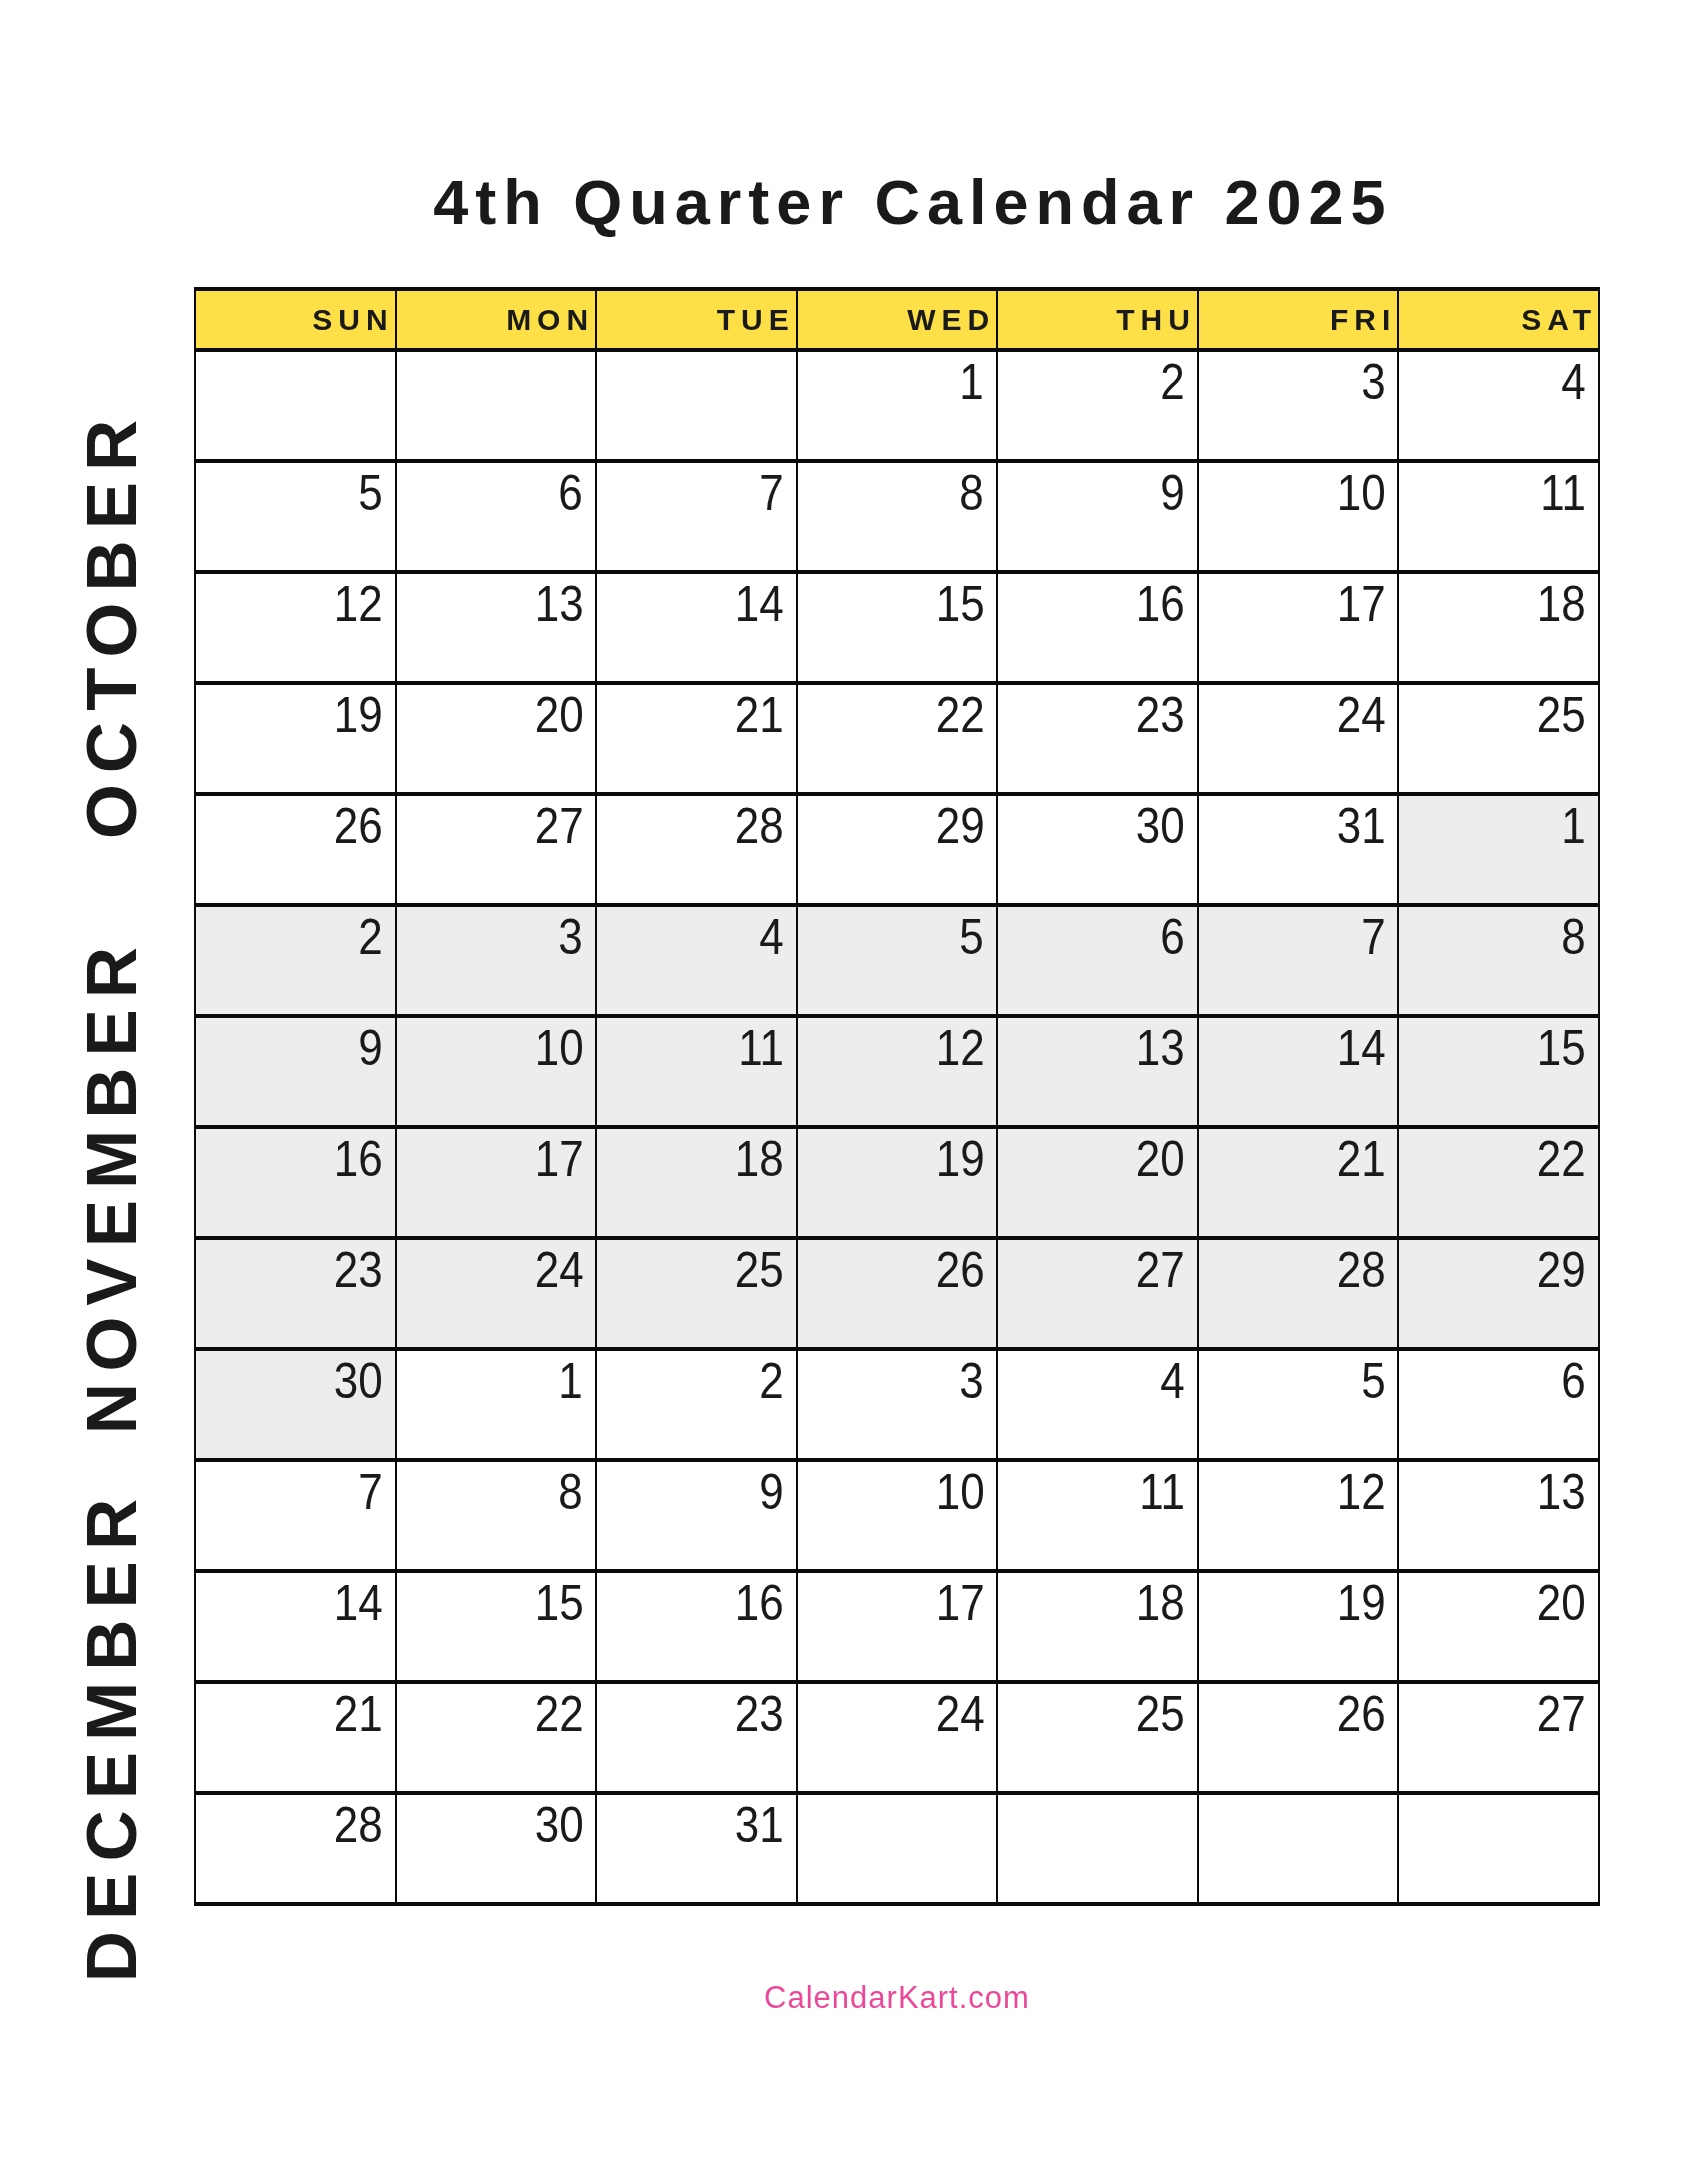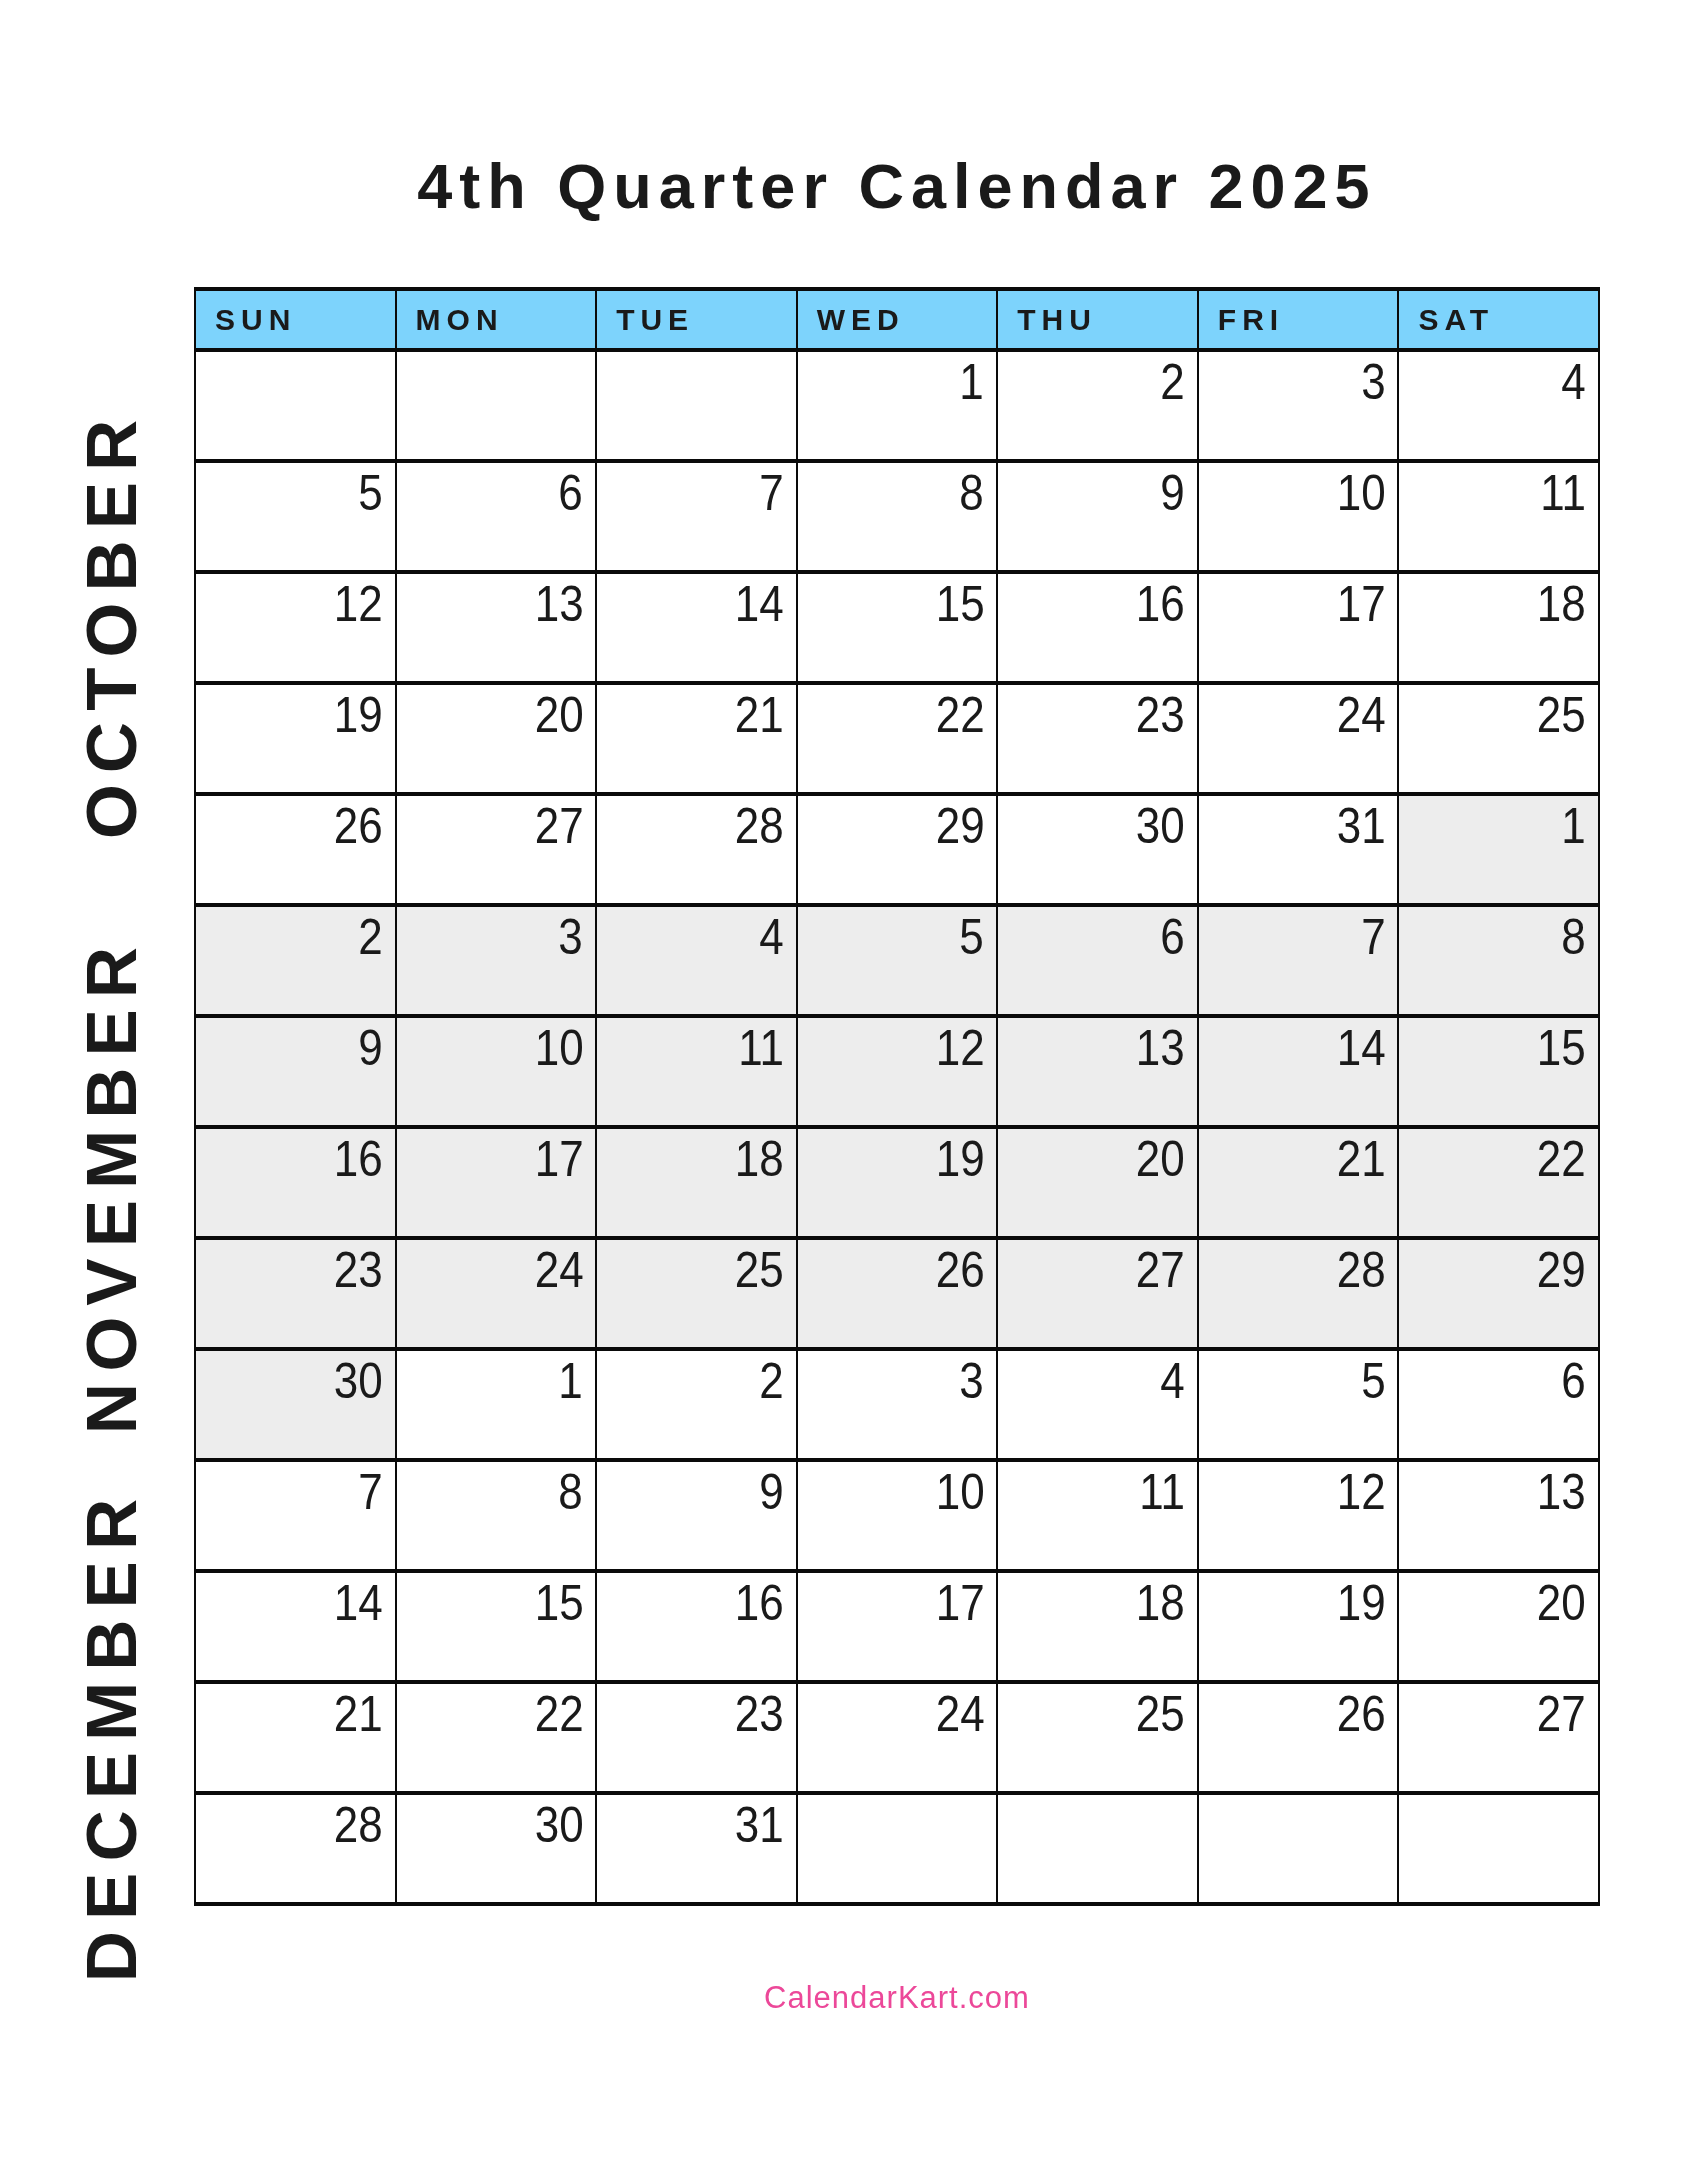--- a/index.html
+++ b/index.html
@@ -17,21 +17,21 @@
     font-family: "Liberation Sans", sans-serif;
     color: var(--text);
     overflow: hidden;
   }
 
   .title {
     position: absolute;
     left: 194px;
     top: 150px;
     width: 1406px;
-    margin: 0;
+    margin: 16px;
     text-align: center;
     font-size: 63px;
     font-weight: bold;
     letter-spacing: 7px;
     white-space: nowrap;
     color: var(--text);
   }
 
   .month-label {
     position: absolute;
@@ -58,23 +58,23 @@
   table.cal th, table.cal td {
     border: 2px solid var(--border);
     border-top-width: 4px;
     border-bottom-width: 4px;
   }
   table.cal th {
     height: 61px;
     font-size: 30px;
     font-weight: bold;
     letter-spacing: 6px;
-    text-align: left;
+    text-align: right;
     vertical-align: middle;
-    background: #7dd3fc;
+    background: #fde047;
     padding-left: 19px;
   }
   table.cal td {
     height: 111px;
     vertical-align: top;
     text-align: right;
     padding: 4px 12px 0 0;
     background: #ffffff;
   }
   table.cal td.shaded { background: var(--shaded); }

